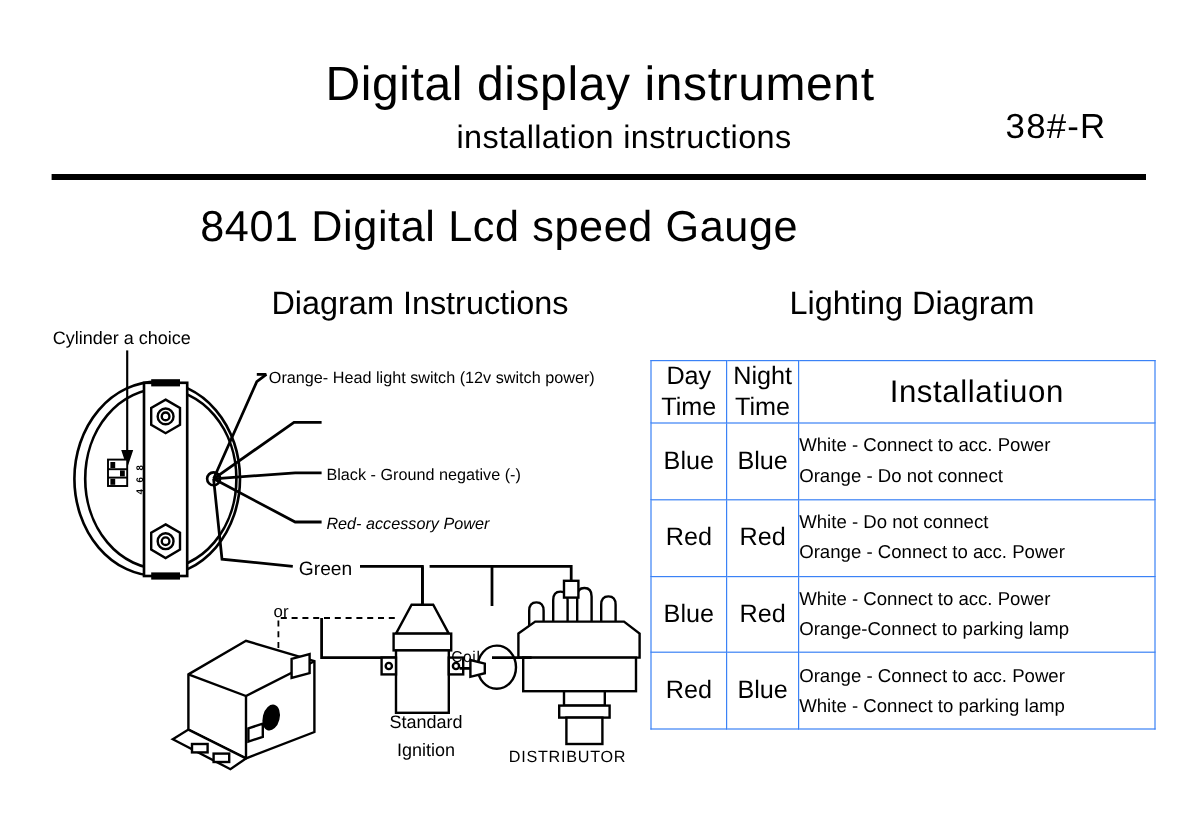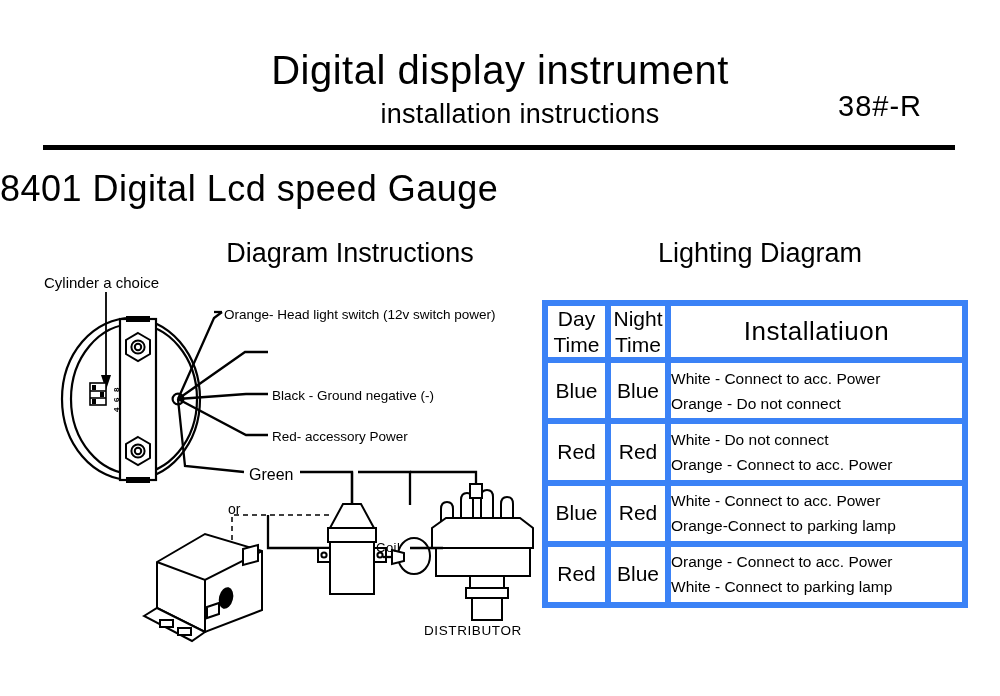--- a/index.html
+++ b/index.html
@@ -43,20 +43,21 @@
     letter-spacing: 1px;
     white-space: nowrap;
   }
   #header-rule {
     left: 43px; top: 145px;
     width: 912px; height: 5px;
     background: #000000;
   }
   #model-title {
     left: 0; top: 168px; width: 832px;
+    text-align: center;
     font-size: 36px;
     letter-spacing: 0.5px;
     white-space: nowrap;
   }
 
   
   #wiring-heading {
     left: 180px; top: 238px; width: 340px;
     text-align: center;
     font-size: 27px;
@@ -74,21 +75,21 @@
 
   .diag-label {
     font-size: 13.5px;
     white-space: nowrap;
     line-height: 1.35;
   }
   #label-cylinder { left: 44px; top: 273px; font-size: 15px; }
   #label-orange   { left: 224px; top: 306px; }
   #label-white    { left: 272px; top: 345px; }
   #label-black    { left: 272px; top: 387px; }
-  #label-red      { left: 272px; top: 428px; }
+  #label-red      { left: 272px; top: 428px; font-style: italic; }
   #label-green    { left: 249px; top: 464px; font-size: 16px; }
   #label-or       { left: 228px; top: 500px; font-size: 14px; }
   #label-tach {
     left: 60px; top: 500px;
     font-size: 15px;
     text-align: center;
     width: 150px;
     white-space: normal;
   }
   #label-coil {
@@ -119,21 +120,21 @@
   }
 
   
   #lighting-table {
     left: 542px; top: 300px;
     width: 420px; height: 308px;
     border-collapse: collapse;
     table-layout: fixed;
   }
   #lighting-table td, #lighting-table th {
-    border: 6px solid #3b82f6;
+    border: 1px solid #3b82f6;
     padding: 0;
     font-weight: normal;
     vertical-align: middle;
   }
   .col-day   { width: 63px; }
   .col-night { width: 60px; }
   .col-inst  { width: 297px; }
 
   .th-time {
     text-align: center;
@@ -290,20 +291,21 @@
 
   <div class="abs diag-label" id="label-cylinder">Cylinder a choice</div>
 
   <div class="abs diag-label" id="label-orange">Orange- Head light switch (12v switch power)</div>
   <div class="abs diag-label" id="label-black">Black - Ground negative (-)</div>
   <div class="abs diag-label" id="label-red">Red- accessory Power</div>
   <div class="abs diag-label" id="label-green">Green</div>
 
   <div class="abs diag-label" id="label-or">or</div>
   <div class="abs diag-label" id="label-coil">Coil</div>
+  <div class="abs diag-label" id="label-standard">Standard Ignition</div>
   <div class="abs diag-label" id="label-distributor">DISTRIBUTOR</div>
 
   <div class="abs dip-num" style="left:112px; top:392px;">8</div>
   <div class="abs dip-num" style="left:112px; top:402px;">6</div>
   <div class="abs dip-num" style="left:112px; top:412px;">4</div>
 
   <table class="abs" id="lighting-table">
     <colgroup>
       <col class="col-day">
         <col class="col-night">

